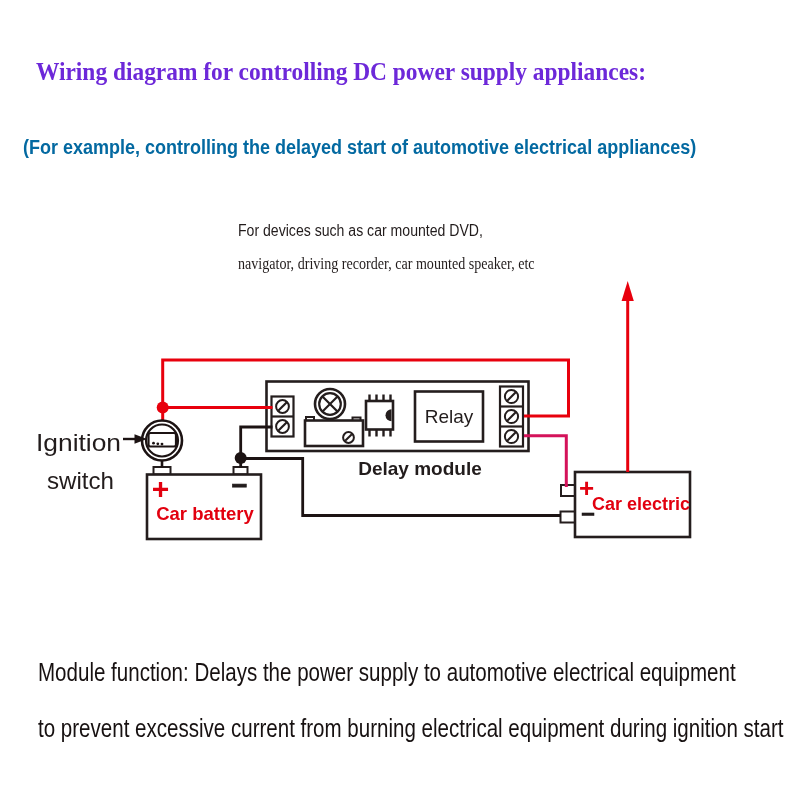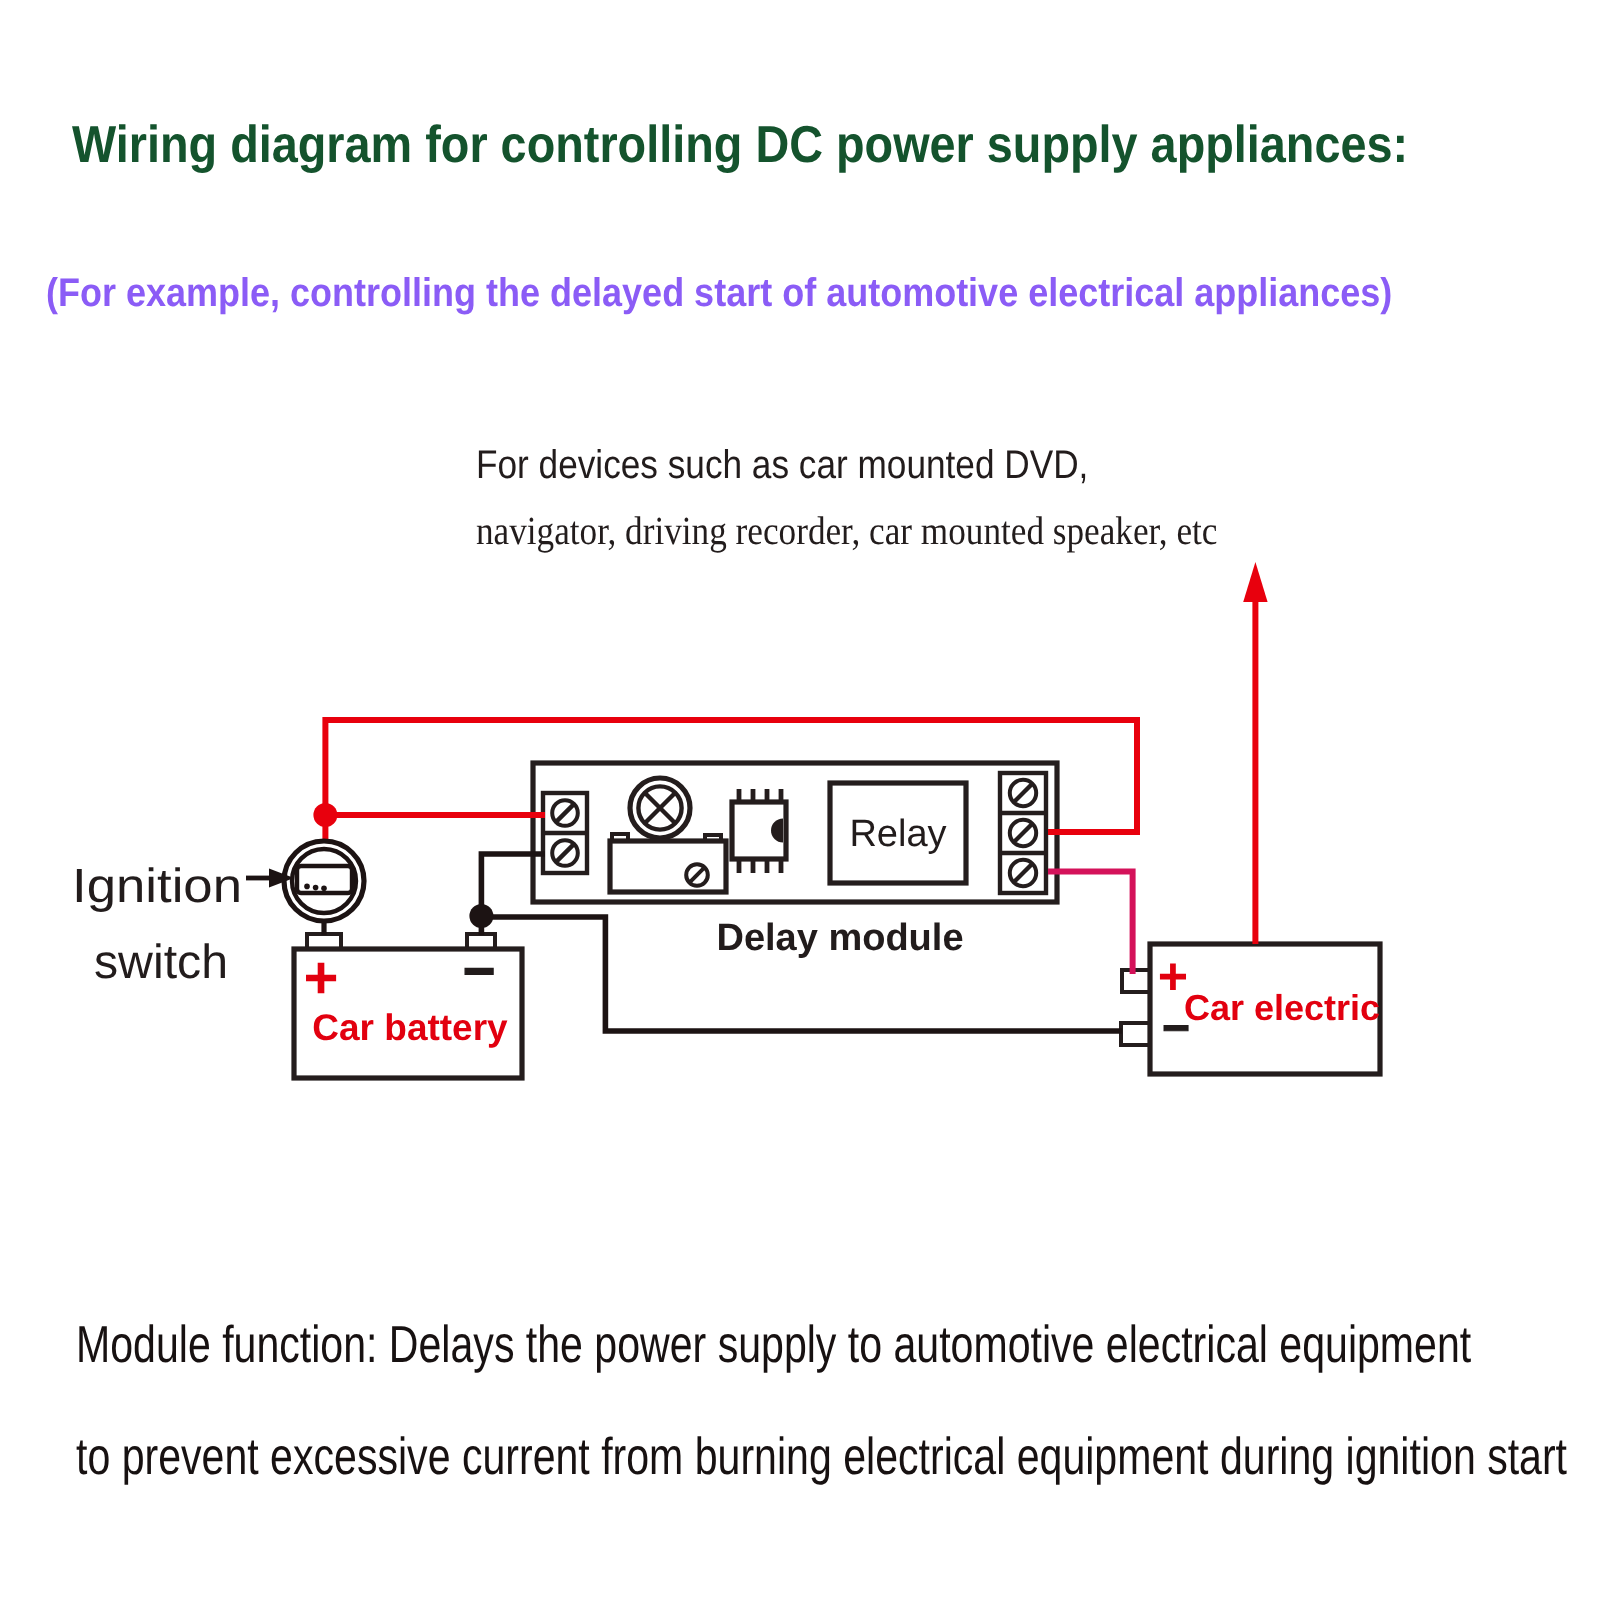--- a/index.html
+++ b/index.html
@@ -3,29 +3,29 @@
 <meta charset="utf-8">
 <style>
   html,body{margin:0;padding:0;}
   body{
     width:800px;height:800px;background:#ffffff;position:relative;overflow:hidden;
     font-family:"Liberation Sans","DejaVu Sans",sans-serif;
   }
   .abs{position:absolute;white-space:nowrap;}
   .squeeze{transform-origin:0 50%;display:inline-block;}
   #title{
-    left:36px;top:57px;font-size:26px;font-weight:bold;color:#14532d;
+    left:36px;top:57px;font-size:26px;font-weight:bold;color:#6d28d9;font-family:Liberation Serif, serif;
   }
   #title .squeeze{transform:scaleX(0.90);}
   #subtitle{
-    left:23px;top:136px;font-size:20px;font-weight:bold;color:#8b5cf6;
+    left:23px;top:136px;font-size:20px;font-weight:bold;color:#0369a1;
   }
   #subtitle .squeeze{transform:scaleX(0.90);}
   .devnote{
-    left:238px;font-size:20px;color:#221c1c;font-weight:normal;
+    left:238px;font-size:16px;color:#221c1c;font-weight:normal;
   }
   .devnote .squeeze{transform:scaleX(0.88);}
   #devnote1{top:222px;}
   #devnote2{top:255px;font-family:Liberation Serif, serif;}
   .footline{
     left:38px;font-size:26px;color:#171111;font-weight:normal;
   }
   .footline .squeeze{transform:scaleX(0.79);}
   #foot1{top:657px;}
   #foot2{top:713px;}

